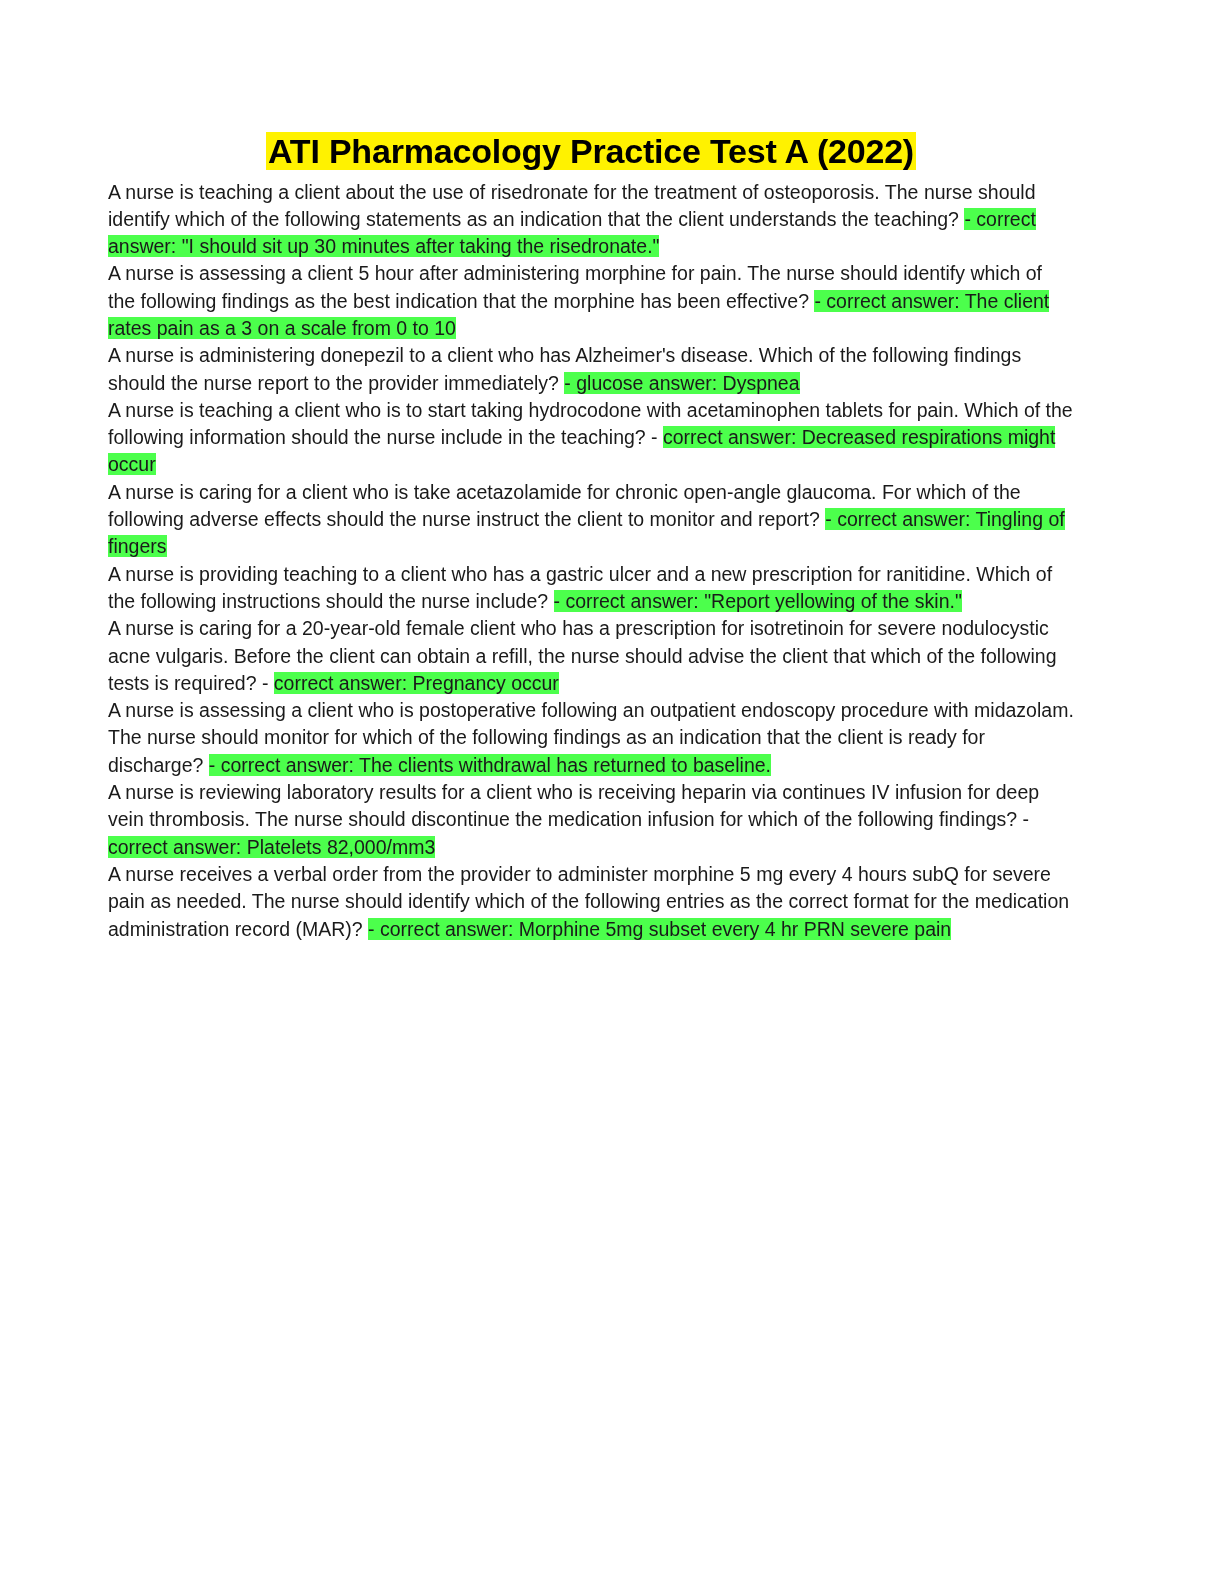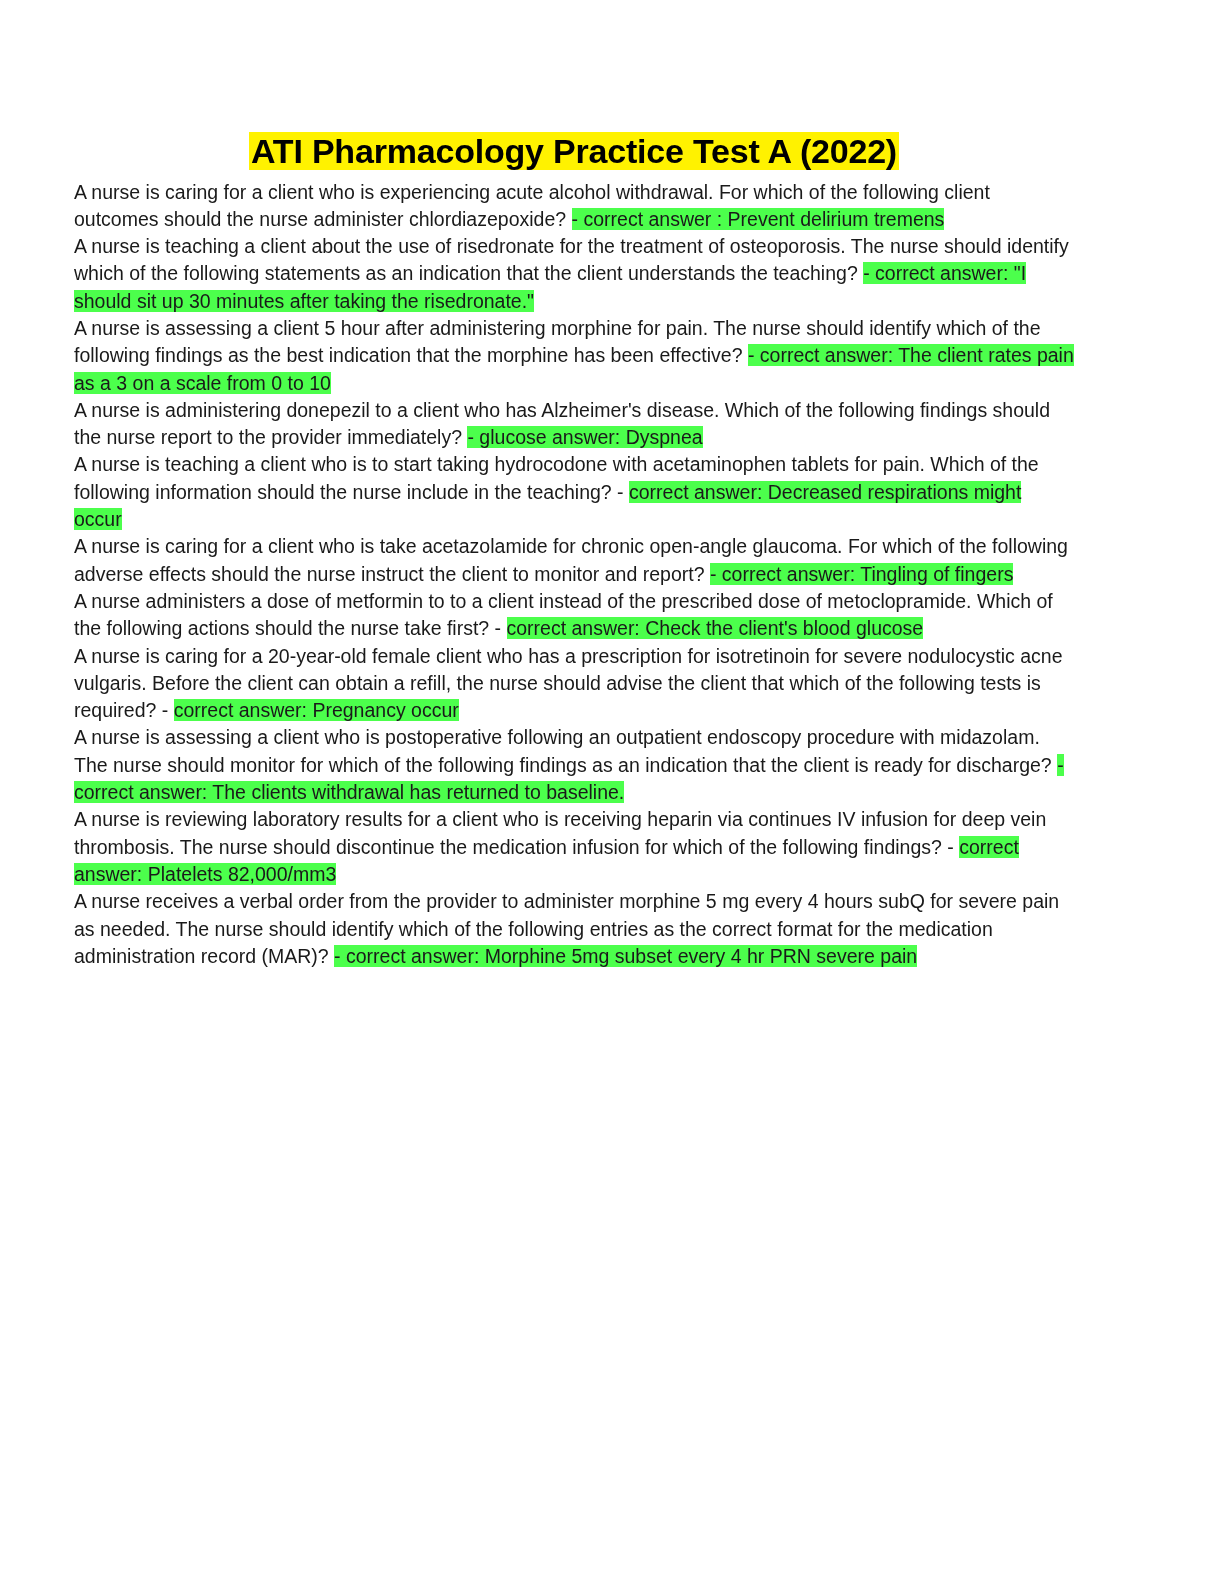--- a/index.html
+++ b/index.html
@@ -11,21 +11,21 @@
     width: 1224px;
     height: 1584px;
     font-family: "Liberation Sans", sans-serif;
     -webkit-font-smoothing: antialiased;
   }
   .page {
     position: relative;
     width: 1224px;
     height: 1584px;
     box-sizing: border-box;
-    padding: 130px 150px 0 74px;
+    padding: 130px 150px 0 108px;
     background: #ffffff;
   }
   .doc-title {
     font-size: 34px;
     font-weight: bold;
     color: #000000;
     text-align: center;
     line-height: 1.25;
     margin: 0 0 6px 0;
     letter-spacing: -0.2px;
@@ -60,27 +60,26 @@
 <body>
 
 <div class="page">
 
   <h1 class="doc-title">
     <span class="hl-yellow">ATI Pharmacology Practice Test A (2022)</span>
   </h1>
 
   <div class="body-text">
     <div class="qa flow">
-        <div class="qa-block"><span>A nurse is caring for a client who is experiencing acute alcohol withdrawal. For which of the following client outcomes should the nurse administer chlordiazepoxide? </span><span class="hl-green">- correct answer : Prevent delirium tremens</span></div>
         <div class="qa-block"><span>A nurse is teaching a client about the use of risedronate for the treatment of osteoporosis. The nurse should identify which of the following statements as an indication that the client understands the teaching? </span><span class="hl-green">- correct answer: "I should sit up 30 minutes after taking the risedronate."</span></div>
         <div class="qa-block"><span>A nurse is assessing a client 5 hour after administering morphine for pain. The nurse should identify which of the following findings as the best indication that the morphine has been effective? </span><span class="hl-green">- correct answer: The client rates pain as a 3 on a scale from 0 to 10</span></div>
         <div class="qa-block"><span>A nurse is administering donepezil to a client who has Alzheimer's disease. Which of the following findings should the nurse report to the provider immediately? </span><span class="hl-green">- glucose answer: Dyspnea</span></div>
         <div class="qa-block"><span>A nurse is teaching a client who is to start taking hydrocodone with acetaminophen tablets for pain. Which of the following information should the nurse include in the teaching? - </span><span class="hl-green">correct answer: Decreased respirations might occur</span></div>
         <div class="qa-block"><span>A nurse is caring for a client who is take acetazolamide for chronic open-angle glaucoma. For which of the following adverse effects should the nurse instruct the client to monitor and report? </span><span class="hl-green">- correct answer: Tingling of fingers</span></div>
-        <div class="qa-block"><span>A nurse administers a dose of metformin to to a client instead of the prescribed dose of metoclopramide. Which of the following actions should the nurse take first? - </span><span class="hl-green">correct answer: Check the client's blood glucose</span></div>
+        <div class="qa-block"><span>A nurse is providing teaching to a client who has a gastric ulcer and a new prescription for ranitidine. Which of the following instructions should the nurse include? </span><span class="hl-green">- correct answer: "Report yellowing of the skin."</span></div>
         <div class="qa-block"><span>A nurse is caring for a 20-year-old female client who has a prescription for isotretinoin for severe nodulocystic acne vulgaris. Before the client can obtain a refill, the nurse should advise the client that which of the following tests is required? - </span><span class="hl-green">correct answer: Pregnancy occur</span></div>
         <div class="qa-block"><span>A nurse is assessing a client who is postoperative following an outpatient endoscopy procedure with midazolam. The nurse should monitor for which of the following findings as an indication that the client is ready for discharge? </span><span class="hl-green">- correct answer: The clients withdrawal has returned to baseline.</span></div>
         <div class="qa-block"><span>A nurse is reviewing laboratory results for a client who is receiving heparin via continues IV infusion for deep vein thrombosis. The nurse should discontinue the medication infusion for which of the following findings? - </span><span class="hl-green">correct answer: Platelets 82,000/mm3</span></div>
         <div class="qa-block"><span>A nurse receives a verbal order from the provider to administer morphine 5 mg every 4 hours subQ for severe pain as needed. The nurse should identify which of the following entries as the correct format for the medication administration record (MAR)? </span><span class="hl-green">- correct answer: Morphine 5mg subset every 4 hr PRN severe pain</span></div>
       </div>
   </div>
 
 </div>
 
 </body></html>

